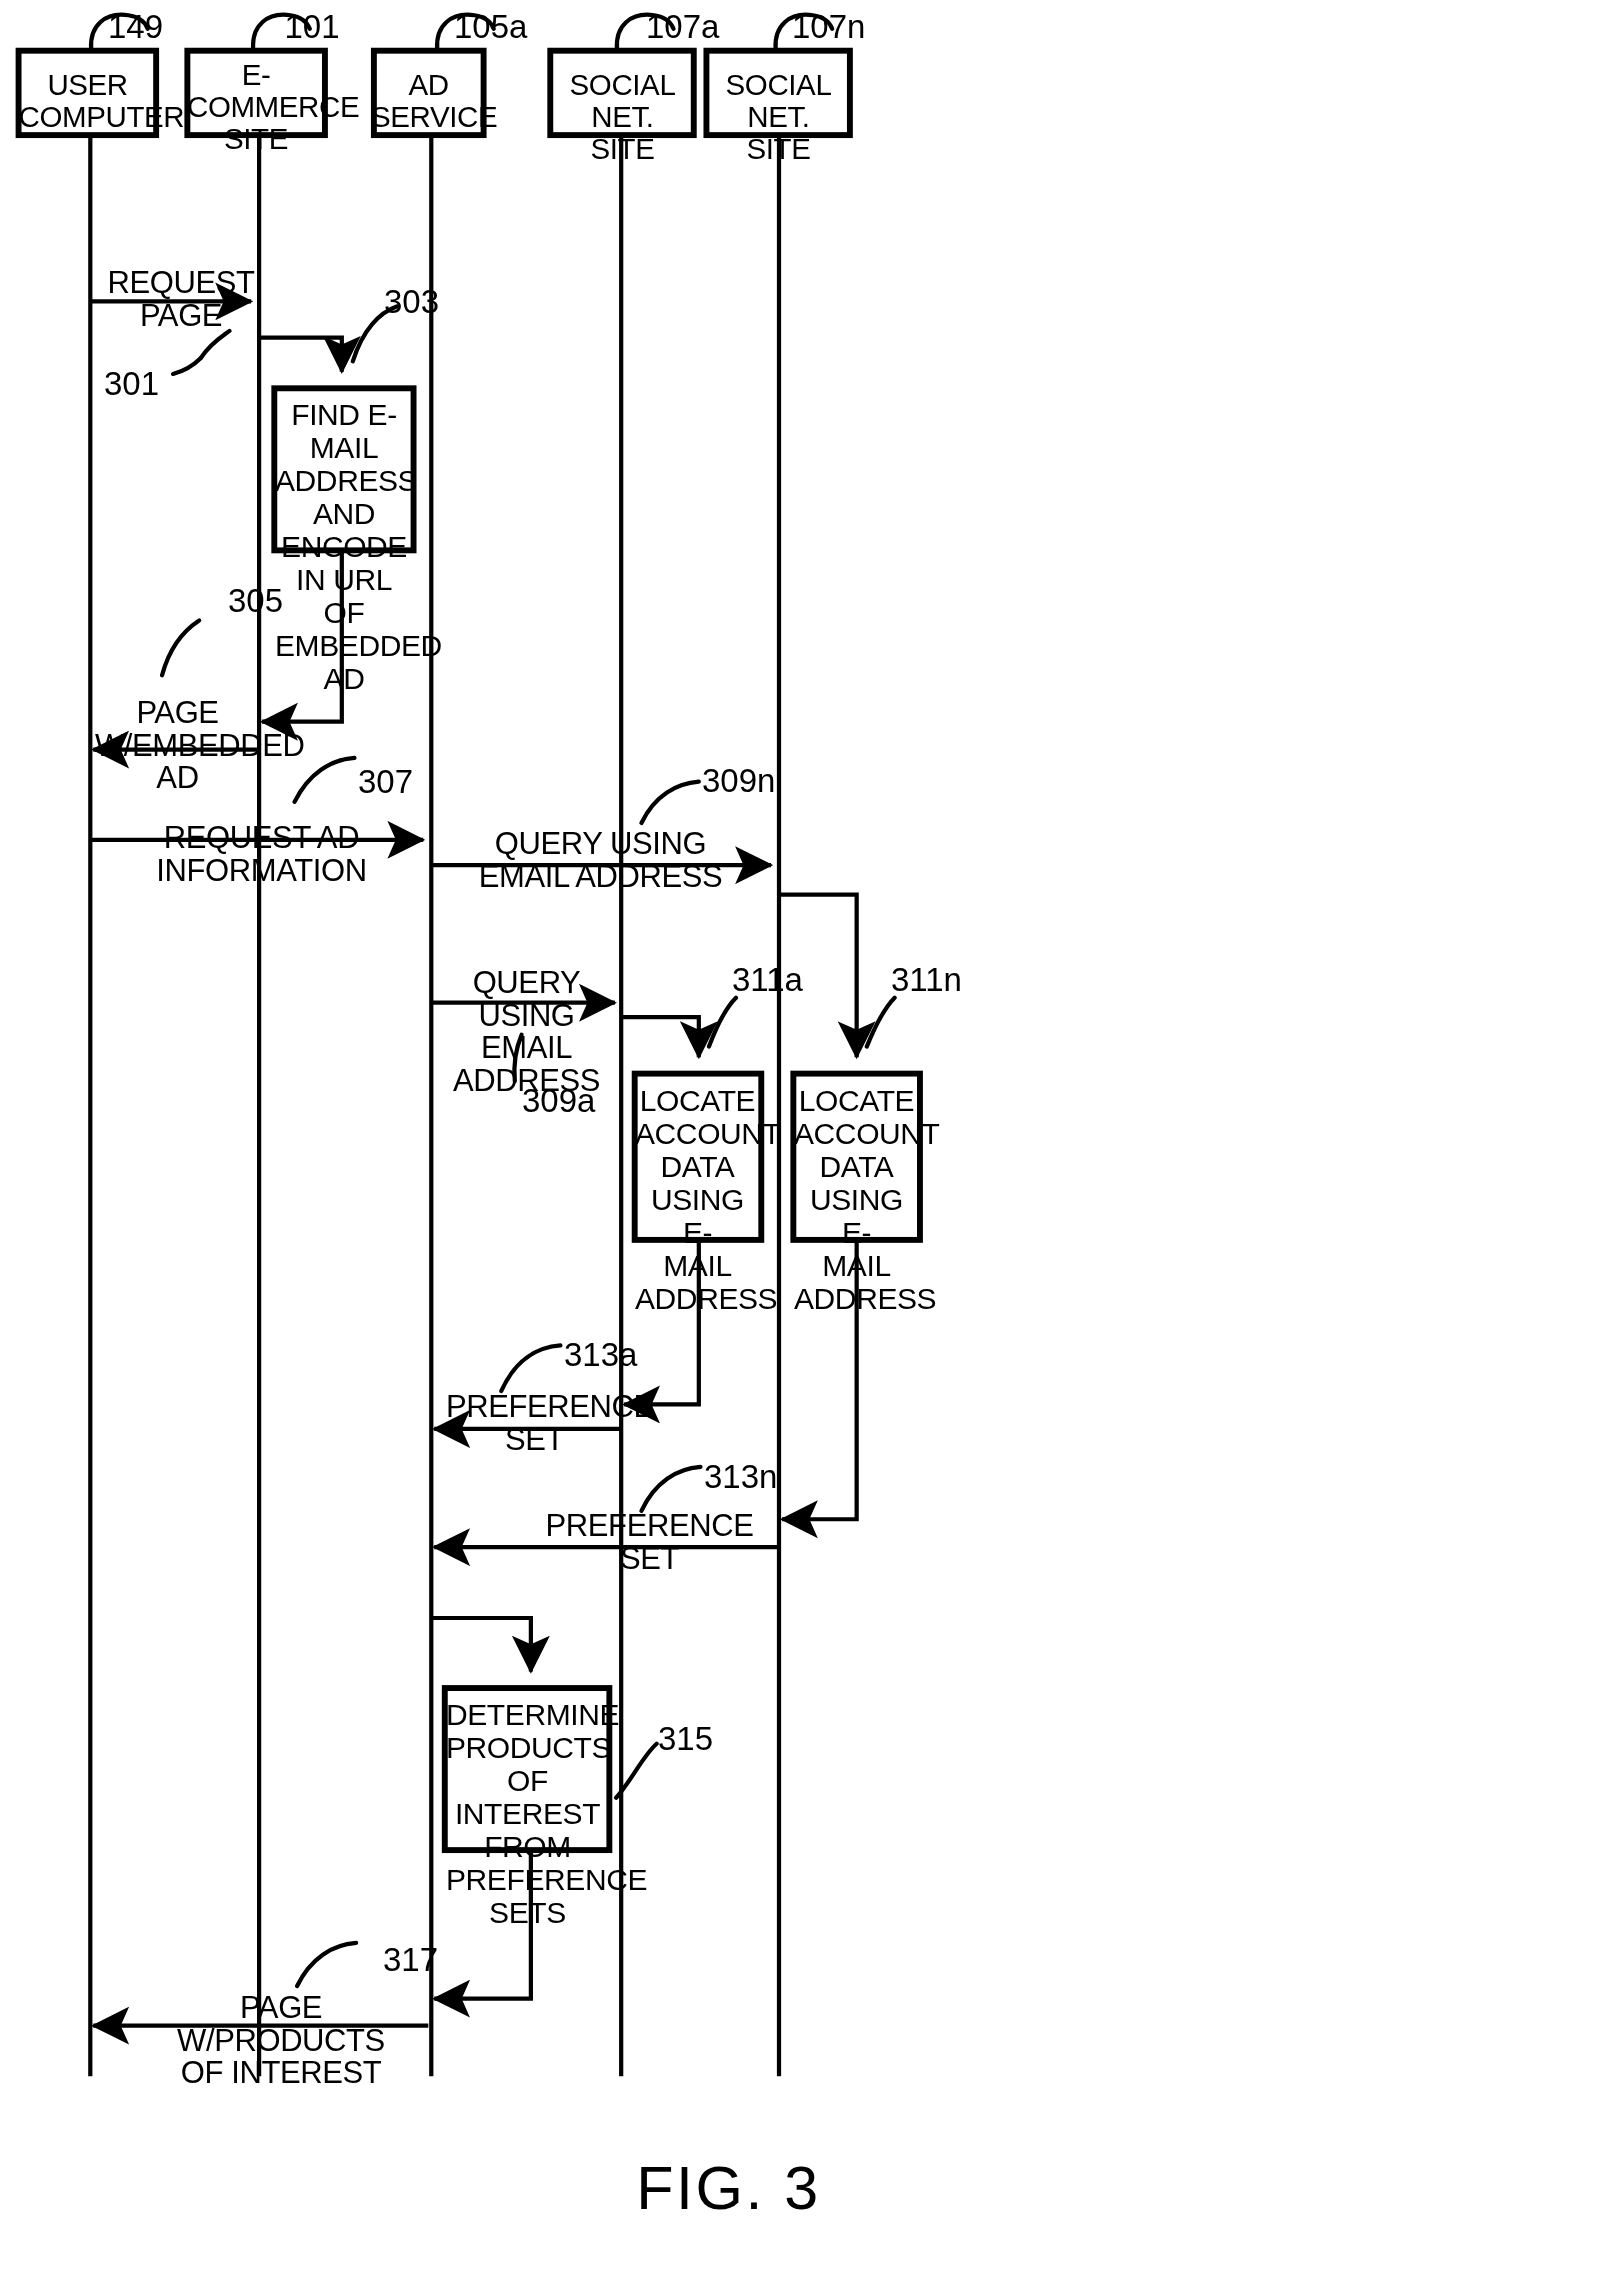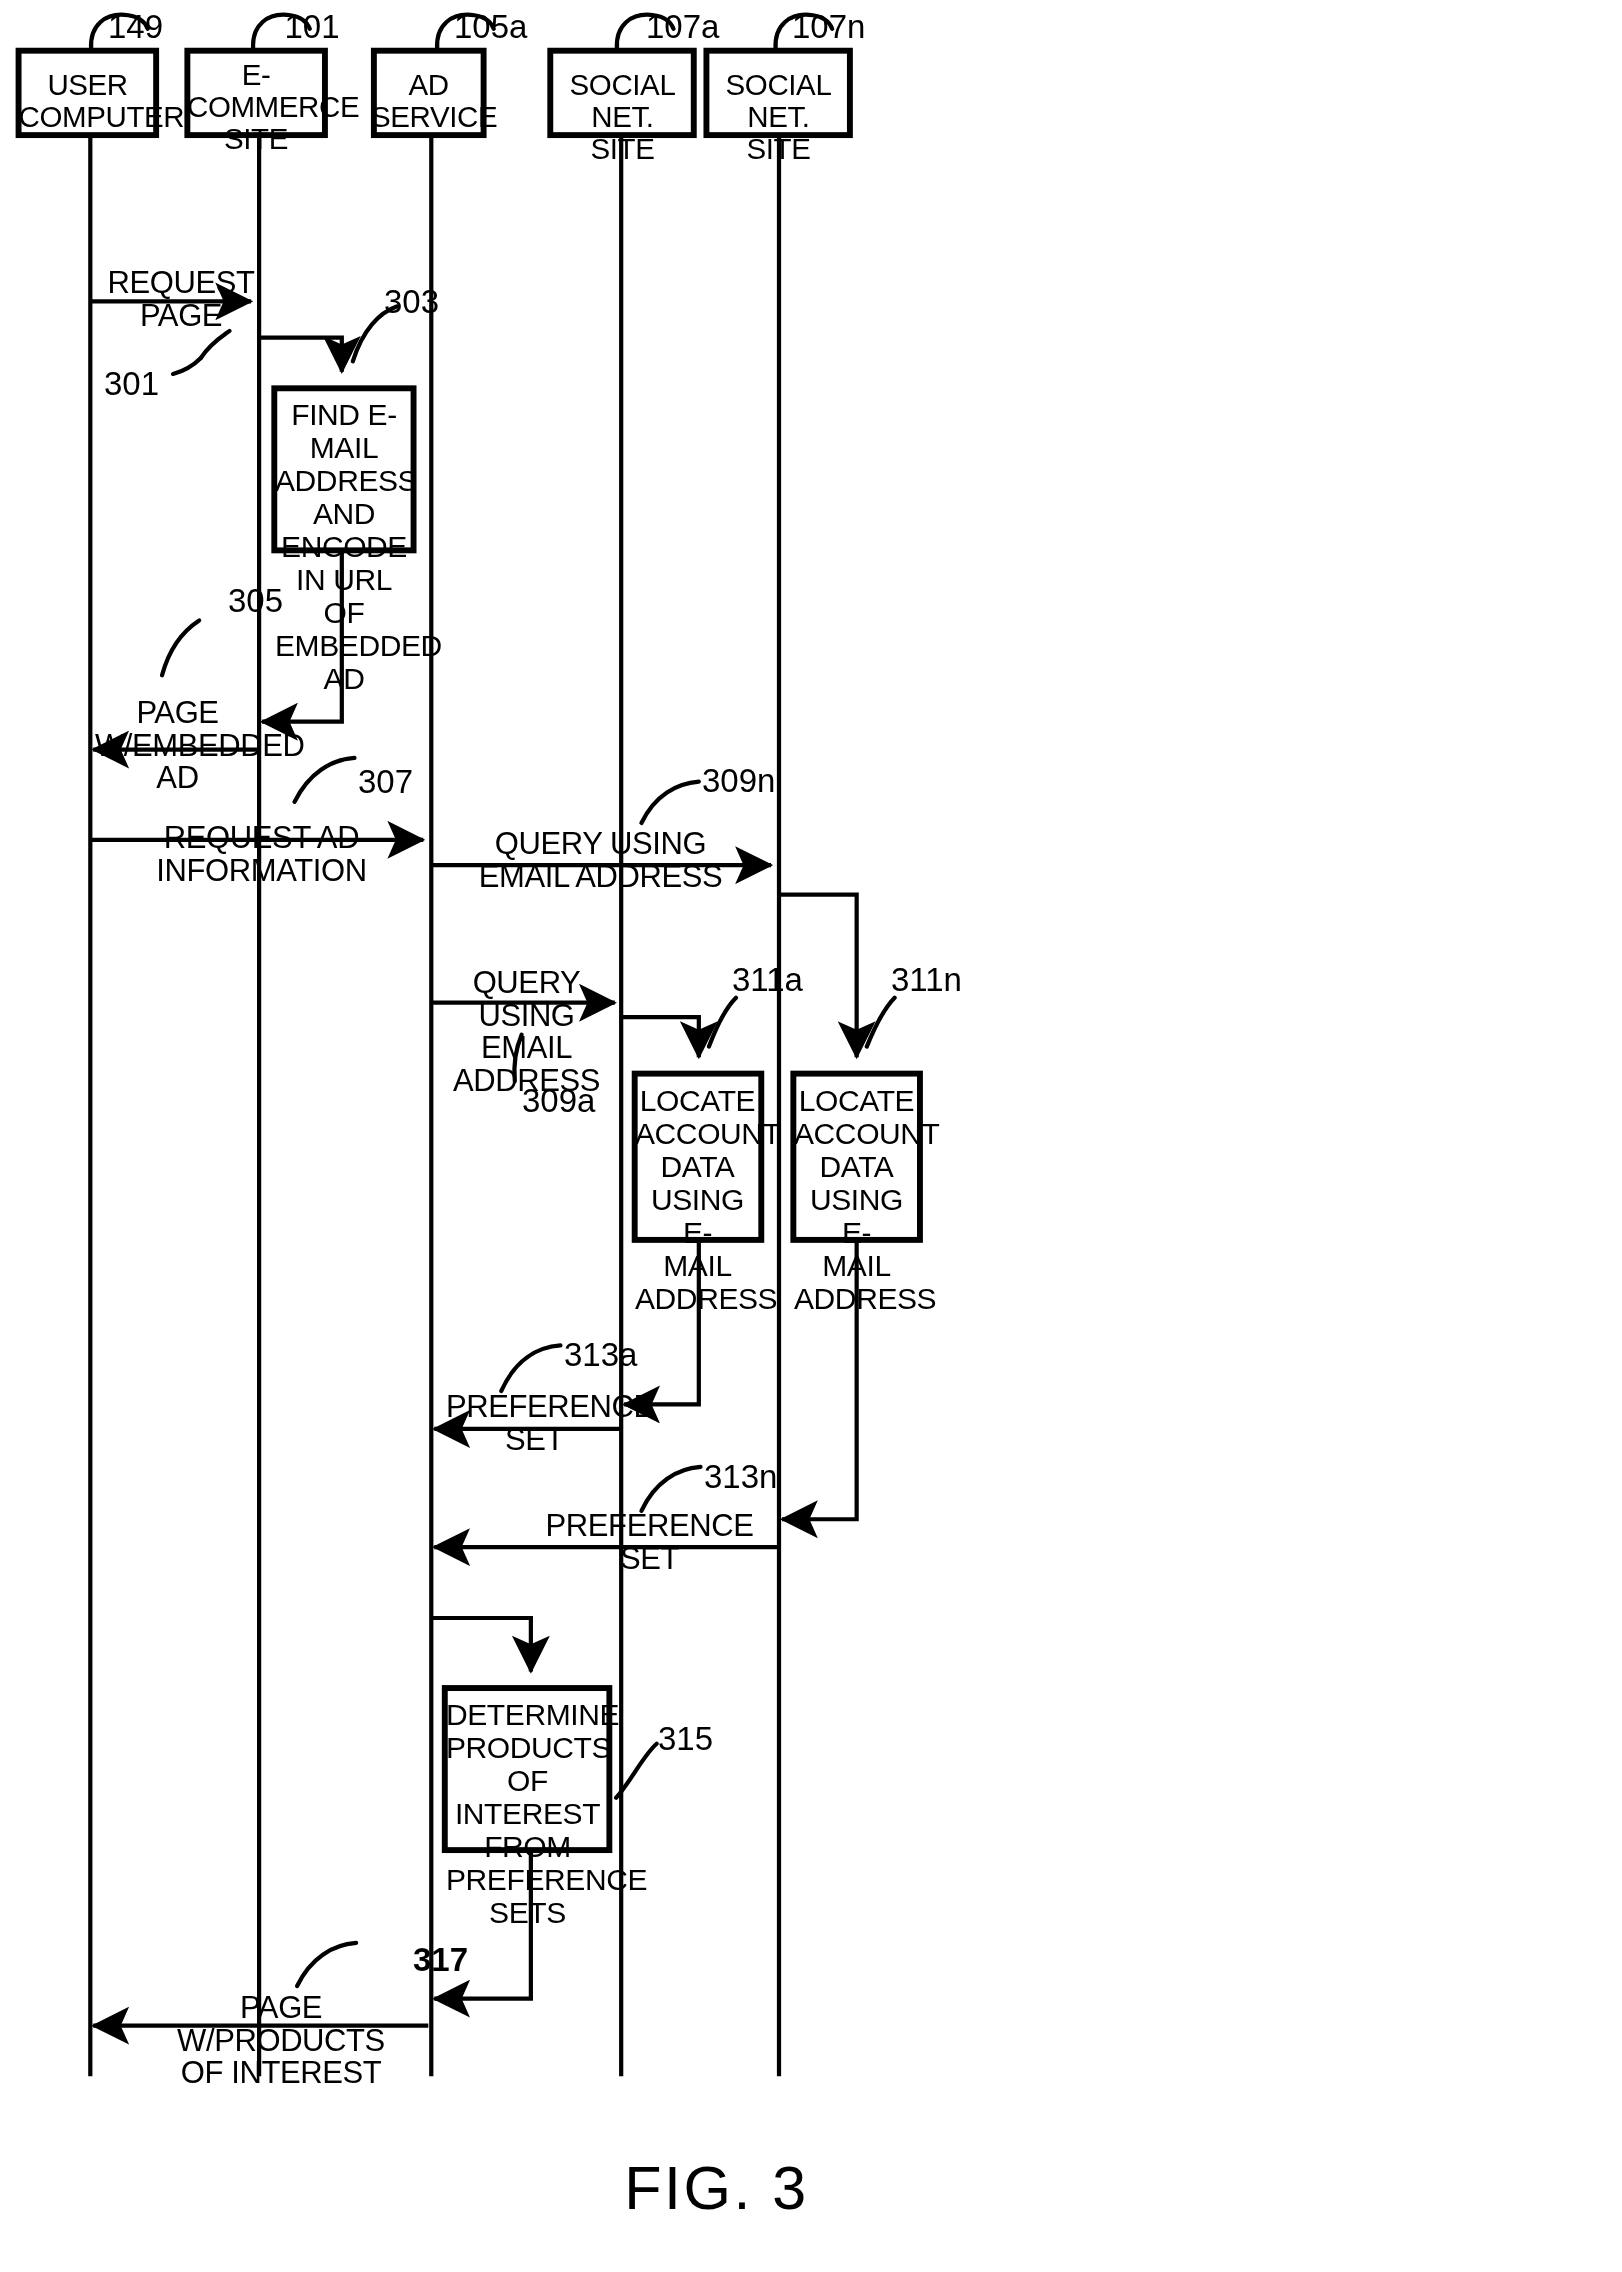--- a/index.html
+++ b/index.html
@@ -232,18 +232,18 @@
   <div class="lbl proc-label" style="left:446px; top:1698px; width:163px;">DETERMINE
 PRODUCTS OF
 INTEREST
 FROM
 PREFERENCE
 SETS</div>
   <div class="lbl ref-num" style="left:658px; top:1722px; width:93px; text-align:left;">315</div>
 
   <div class="lbl msg-label" style="left:142px; top:1992px; width:278px;">PAGE W/PRODUCTS
 OF INTEREST</div>
-  <div class="lbl ref-num" style="left:375px; top:1943px; width:93px; text-align:right;font-weight:bold;">317</div>
-
-  <div class="lbl fig-caption" style="left:0px; top:2157px; width:1433px; ">FIG. 3</div>
+  <div class="lbl ref-num" style="left:364px; top:1943px; width:93px; text-align:center;">317</div>
+
+  <div class="lbl fig-caption" style="left:0px; top:2157px; width:1433px; padding-left:12px;">FIG. 3</div>
 
 </div>
 
 
 </body></html>

